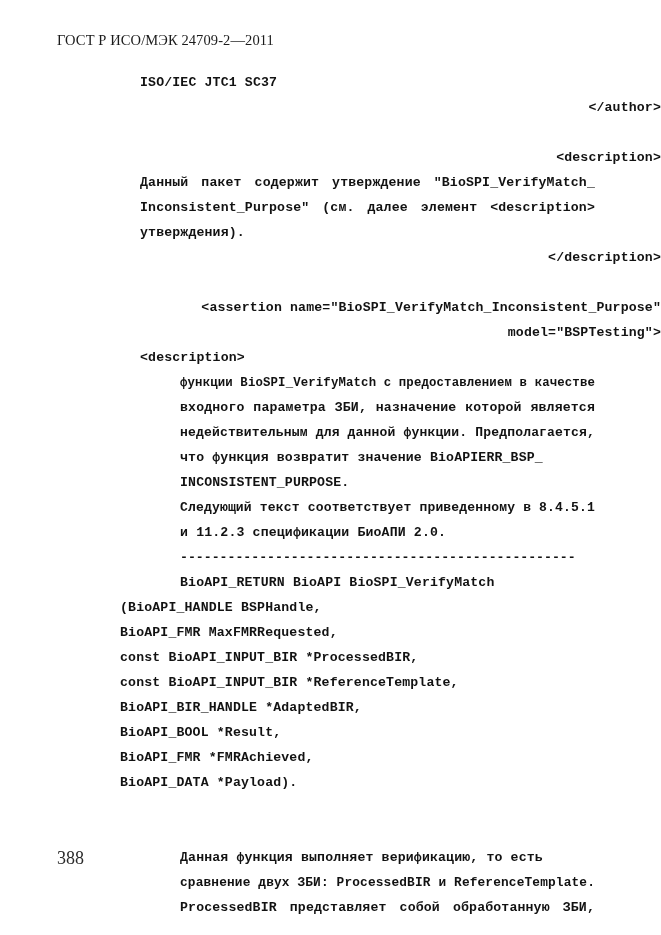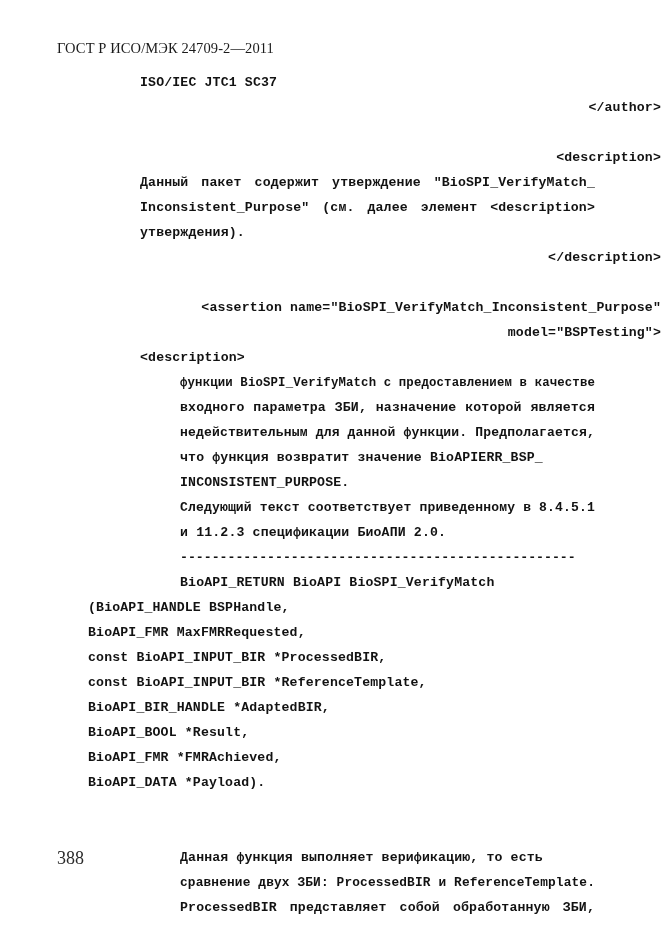--- a/index.html
+++ b/index.html
@@ -11,21 +11,21 @@
     position: relative;
     width: 661px;
     height: 935px;
     background: #ffffff;
     overflow: hidden;
     font-family: "Liberation Mono", "DejaVu Sans Mono", monospace;
   }
   .header {
     position: absolute;
     left: 57px;
-    top: 40px;
+    top: 32px;
     font-family: "Liberation Serif", "DejaVu Serif", serif;
     font-size: 14.5px;
     letter-spacing: 0.1px;
     color: #1b1b1b;
     white-space: pre;
   }
   .body-block {
     position: absolute;
     left: 0;
     top: 70px;
@@ -37,21 +37,21 @@
     font-size: 13.2px;
     font-weight: bold;
     color: #121212;
     white-space: pre;
     letter-spacing: 0.15px;
   }
   
   .i0  { padding-left: 100px; text-align: right; }
   .i1  { padding-left: 140px; }
   .i2  { padding-left: 180px; }
-  .i3  { padding-left: 88px; }
+  .i3  { padding-left: 120px; }
   .blank { height: 25px; }
 
   .dashes {
     letter-spacing: 0px;
   }
 
   .page-number {
     position: absolute;
     left: 57px;
     top: 848px;

